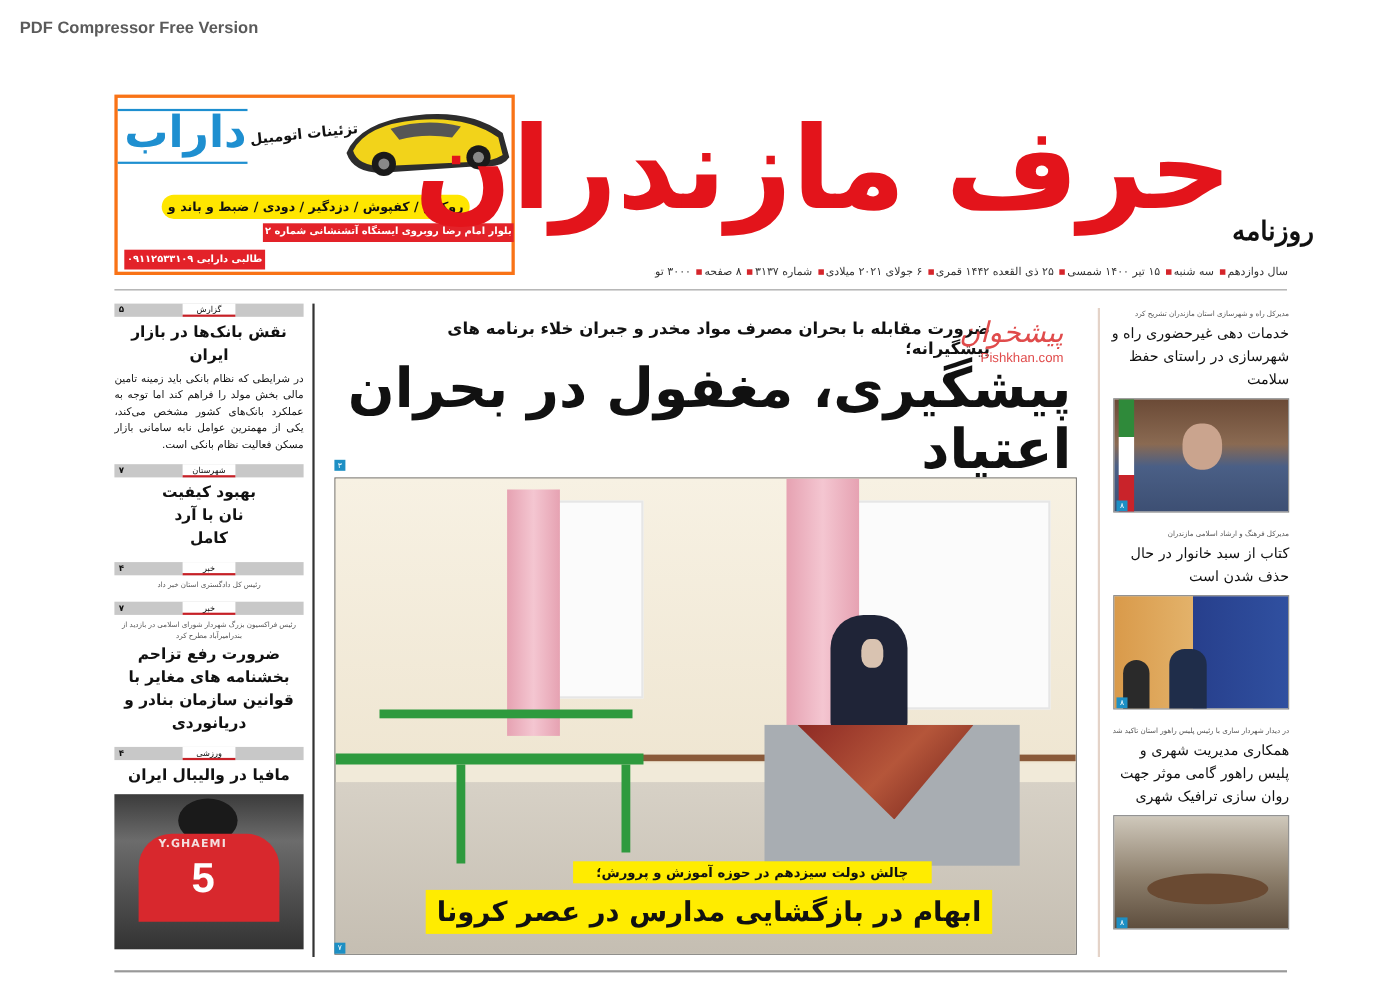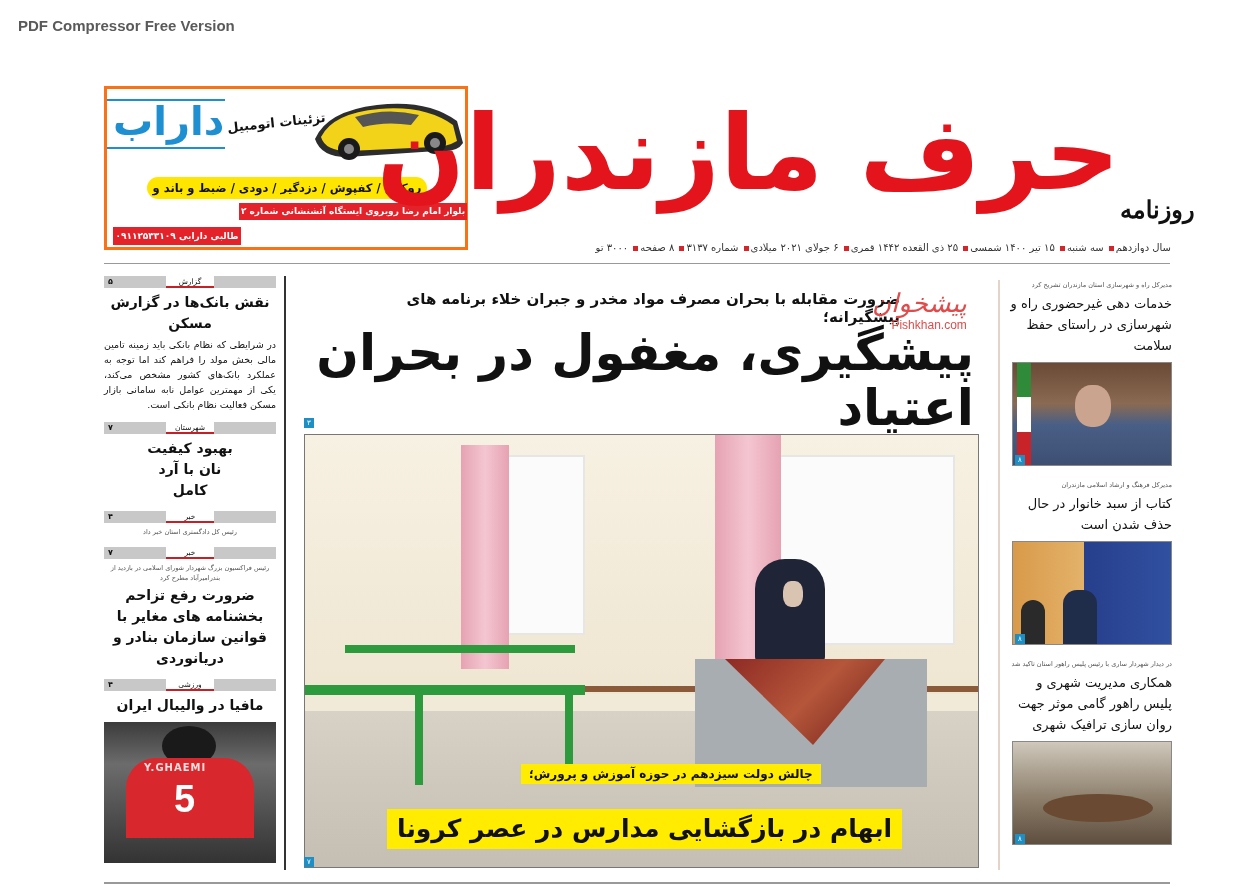--- a/index.html
+++ b/index.html
@@ -51,21 +51,21 @@
   .wall { position: absolute; left: 0; top: 0; width: 100%; height: 60%; background: linear-gradient(180deg,#f7f1e3,#efe6d2); }
   .stripe { position: absolute; left: 0; top: 58%; width: 100%; height: 6px; background: #8a5a3a; }
   .floor { position: absolute; left: 0; top: 64%; width: 100%; height: 36%; background: linear-gradient(180deg,#d7d1c6,#c5beb2); }
   .window { position: absolute; background: #fbfbfb; border: 2px solid #e6e6e6; }
   .curtain { position: absolute; background: linear-gradient(90deg,#e6a2b2,#f4c6d1,#e6a2b2); }
   .desk { position: absolute; background: #2e9a3e; }
   .teacher-desk { position: absolute; left: 390px; top: 224px; width: 232px; height: 128px; background: #a8adb2; }
   .rug { position: absolute; left: 420px; top: 224px; width: 160px; height: 86px; background: linear-gradient(135deg,#8e2a24,#b5563a,#6e1d18); clip-path: polygon(0 0,100% 0,55% 100%); }
   .person { position: absolute; left: 450px; top: 124px; width: 70px; height: 104px; background: #1f2437; border-radius: 30px 30px 6px 6px; }
   .face { position: absolute; left: 478px; top: 146px; width: 20px; height: 26px; background: #d9c3b1; border-radius: 40%; }
-  .photo-sub { position: absolute; left: 216px; top: 329px; height: 20px; background: #ffec00; font-size: 12px; font-weight: bold; padding: 0 8px; line-height: 20px; direction: rtl; }
+  .photo-sub { position: absolute; left: 216px; top: 348px; height: 20px; background: #ffec00; font-size: 12px; font-weight: bold; padding: 0 21px; line-height: 20px; direction: rtl; }
   .photo-title { position: absolute; left: 82px; top: 374px; height: 40px; background: #ffec00; font-size: 25px; font-weight: bold; padding: 0 10px; line-height: 40px; direction: rtl; }
 
   
   .right-col { position: absolute; left: 1010px; top: 280px; width: 162px; direction: rtl; }
   .right-divider { position: absolute; left: 998px; top: 280px; width: 2px; height: 590px; background: #e4d3c8; }
   .r-kicker { font-size: 6.5px; color: #555; line-height: 10px; margin-bottom: 3px; }
   .r-headline { font-weight: normal; font-size: 13px; line-height: 21px; }
   .r-photo { width: 160px; height: 104px; margin-top: 6px; position: relative; overflow: hidden; border: 1px solid #888; }
   .r-block { margin-bottom: 14px; }
   .footer-rule { position: absolute; left: 104px; top: 882px; width: 1066px; height: 2px; background: #999; }
@@ -109,21 +109,21 @@
   <span>۳۰۰۰ تومان</span>
 </div>
 <div class="rule"></div>
 
 <div class="left-col">
   <div class="l-block">
     <div class="sec-head">
       <span class="sec-tag">گزارش</span>
       <span class="sec-page">۵</span>
     </div>
-    <div class="l-headline">نقش بانک‌ها در گزارش مسکن</div>
+    <div class="l-headline">نقش بانک‌ها در بازار ایران</div>
     <div class="l-body">در شرایطی که نظام بانکی باید زمینه تامین مالی بخش مولد را فراهم کند اما توجه به عملکرد بانک‌های کشور مشخص می‌کند، یکی از مهمترین عوامل نابه سامانی بازار مسکن فعالیت نظام بانکی است.</div>
   </div>
   <div class="l-block">
     <div class="sec-head">
       <span class="sec-tag">شهرستان</span>
       <span class="sec-page">۷</span>
     </div>
     <div class="l-headline" style="width:100px;margin:0 auto;">بهبود کیفیت نان با آرد کامل</div>
   </div>
   <div class="l-block">

